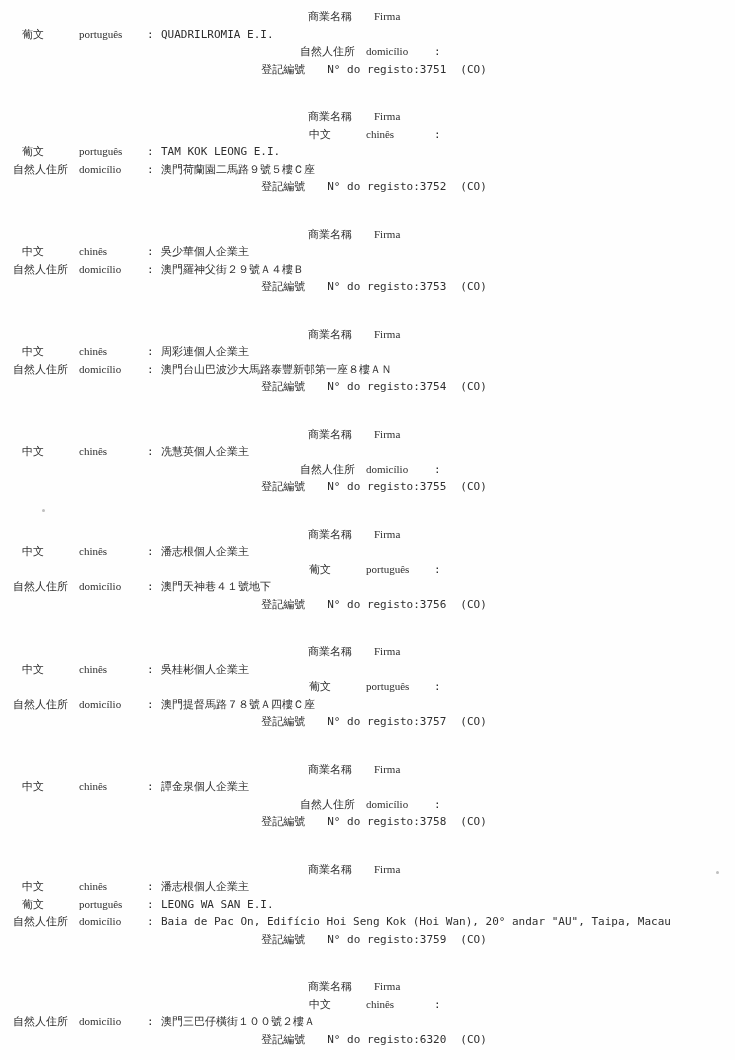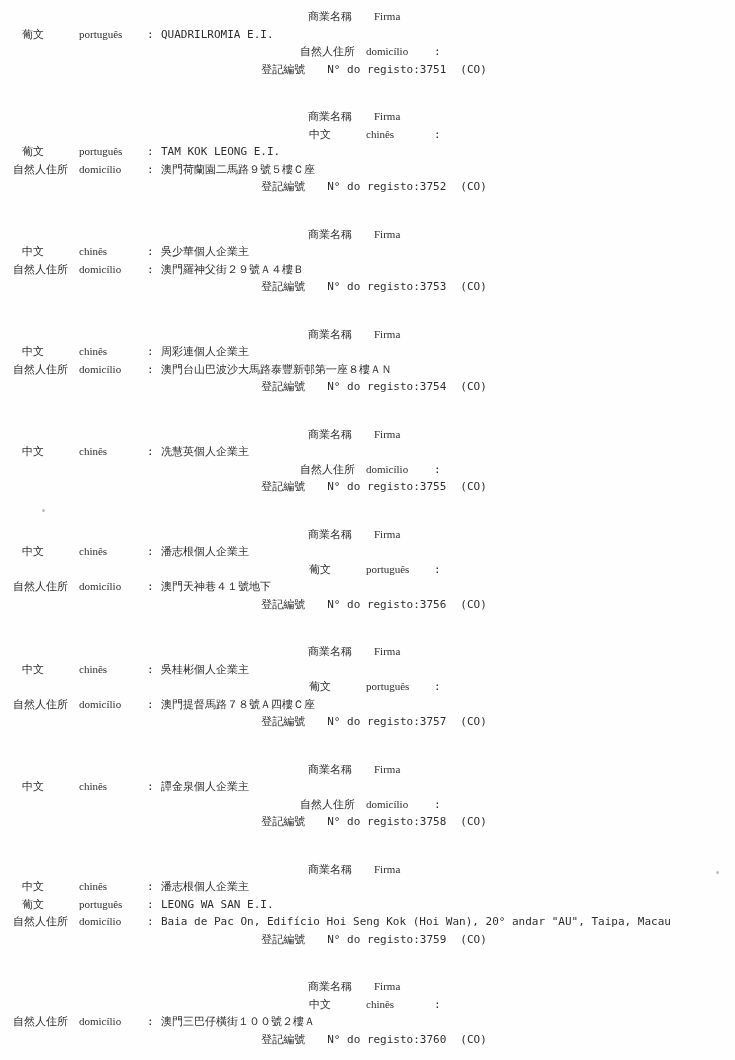--- a/index.html
+++ b/index.html
@@ -335,20 +335,20 @@
 
     <div class="row">
       <span class="zh">自然人住所</span>
       <span class="pt">domicílio</span>
       <span class="colon">:</span>
       <span class="val">澳門三巴仔橫街１００號２樓Ａ</span>
     </div>
     <div class="row">
       <span class="zh">登記編號</span>
       <span class="regpt">N° do registo:</span>
-      <span class="regno">3760</span>
+      <span class="regno">6320</span>
       <span class="regco">(CO)</span>
     </div>
   </div>
 </div>
 
 <div class="speck" style="left:42px; top:509px;"></div>
 <div class="speck" style="left:716px; top:871px;"></div>
 
 </body></html>

